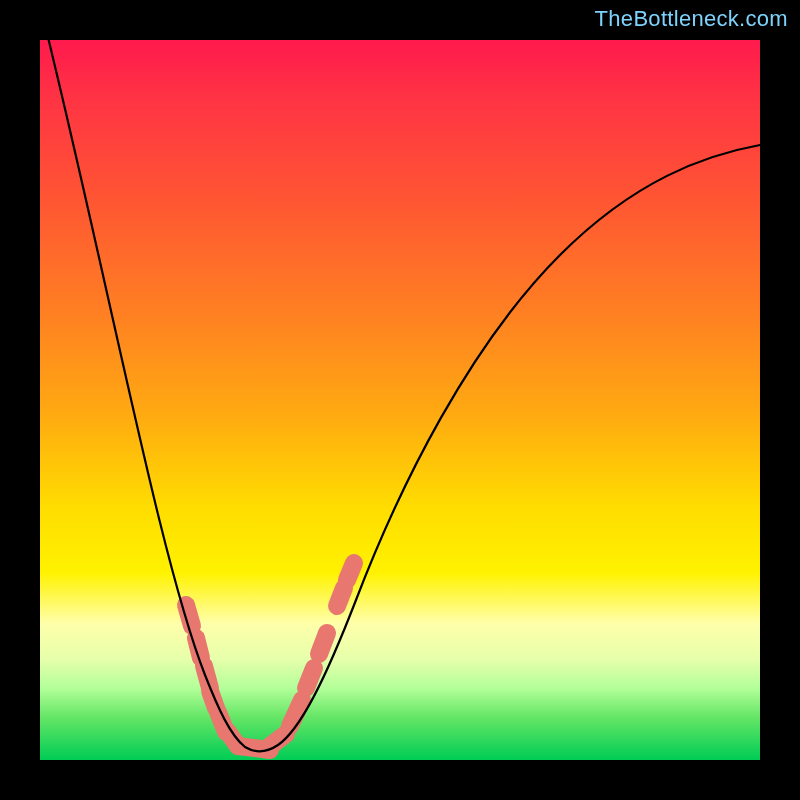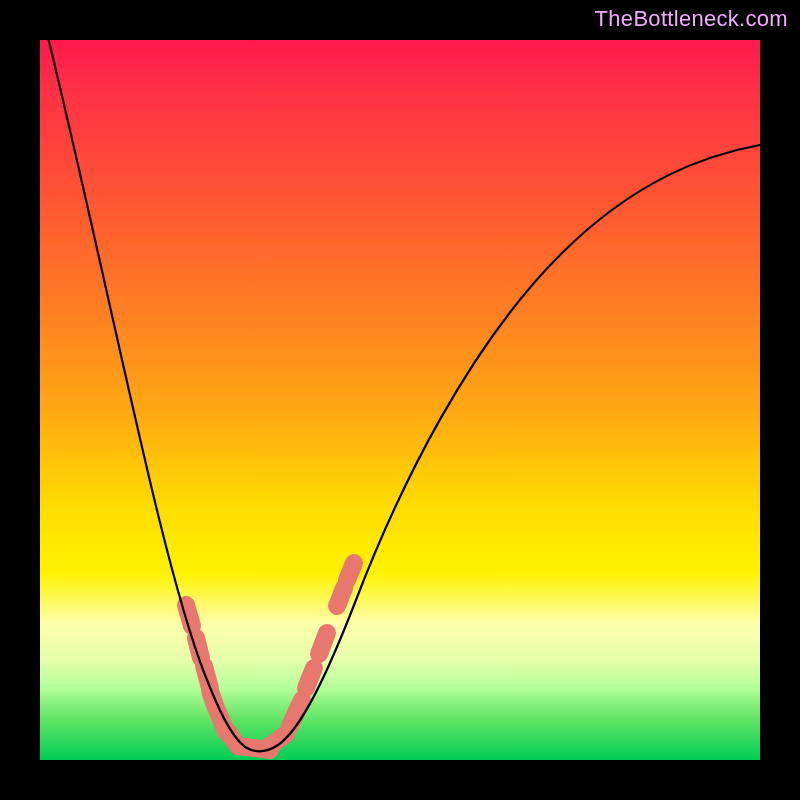--- a/index.html
+++ b/index.html
@@ -30,21 +30,21 @@
       #e6ffaa 86%,
       #b3ff99 90%,
       #66e666 94%,
       #00cc55 100%
     );
   }
   .watermark {
     position: absolute;
     top: 6px;
     right: 12px;
-    color: #f0abfc;
+    color: #7dd3fc;
     font-size: 22px;
     letter-spacing: 0.3px;
     user-select: none;
   }
   svg.plot {
     position: absolute;
     left: 0;
     top: 0;
     width: 720px;
     height: 720px;

